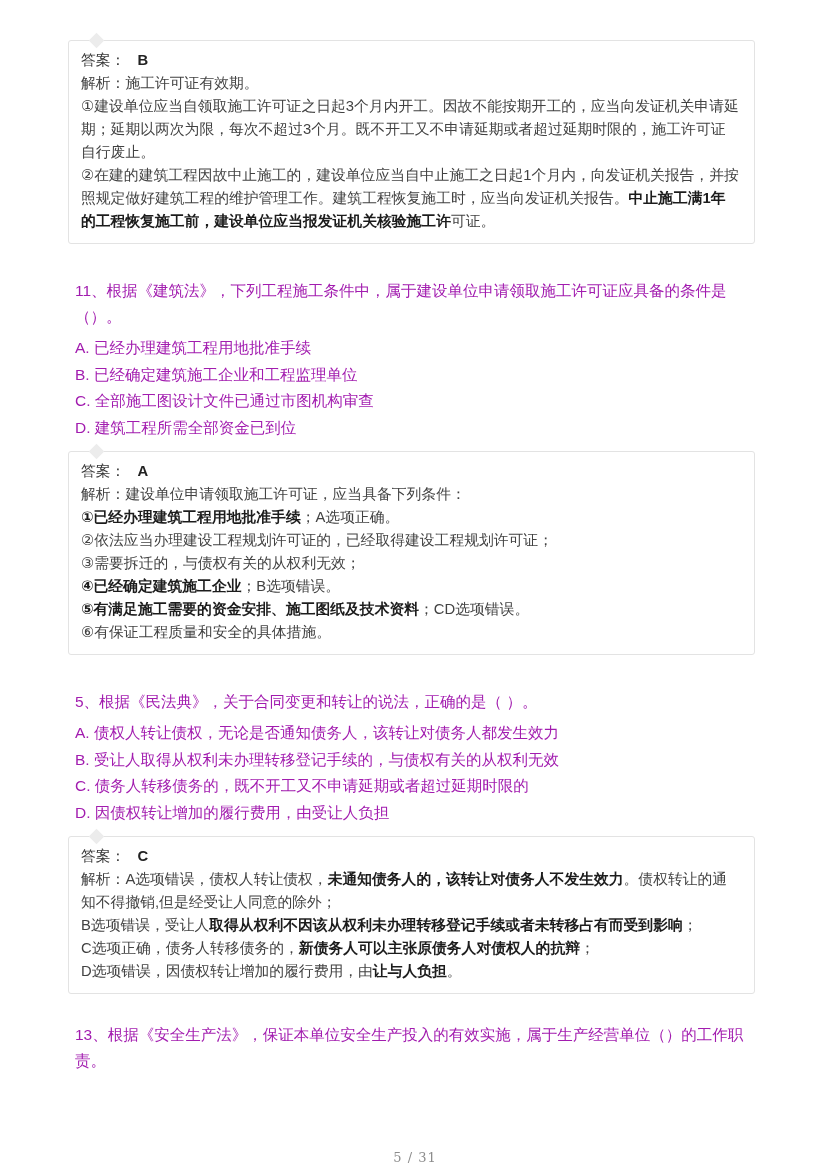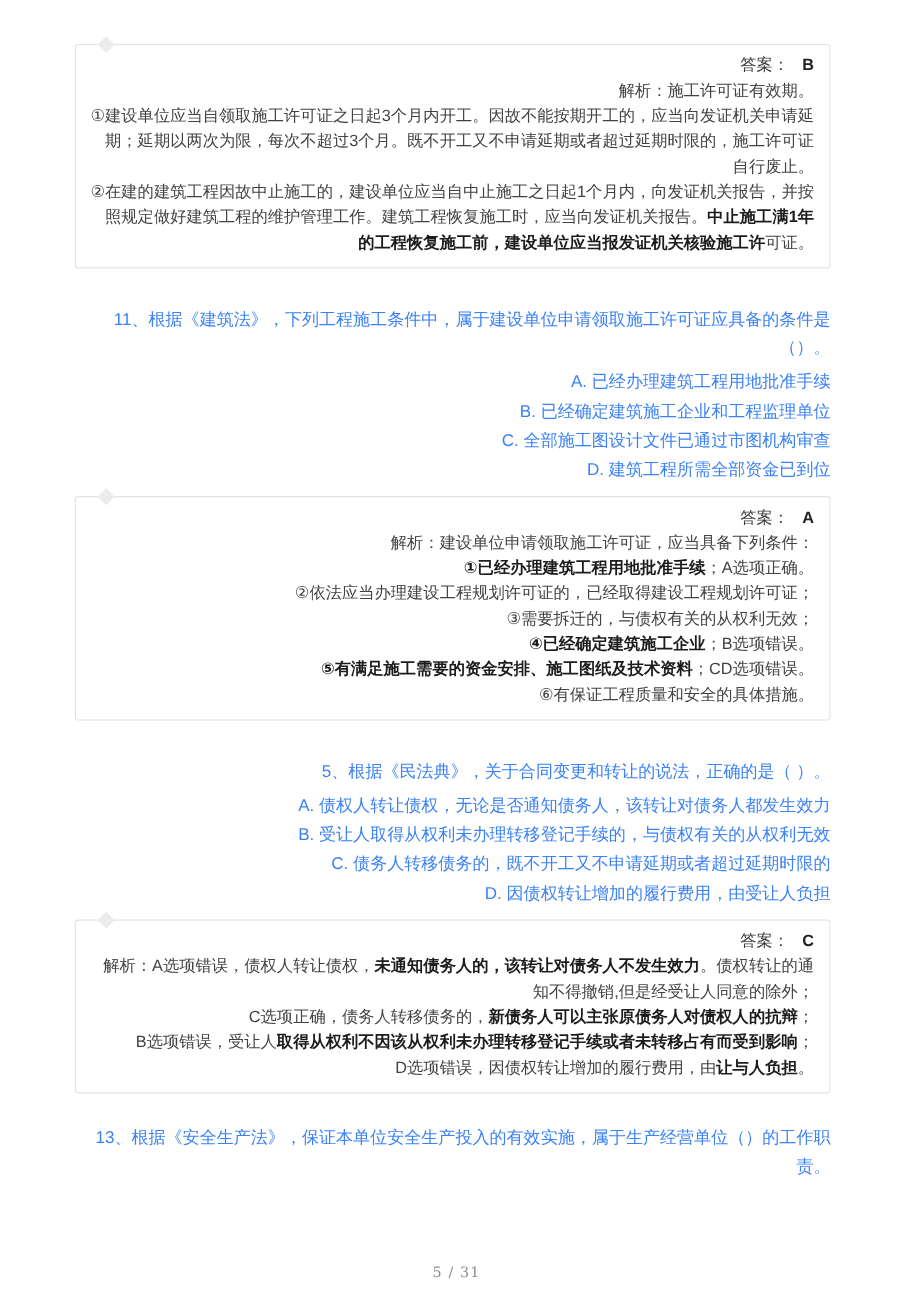--- a/index.html
+++ b/index.html
@@ -4,21 +4,21 @@
 <style>
   html, body { margin:0; padding:0; }
   body {
     width:830px; height:1175px;
     background:#ffffff;
     font-family:"Liberation Sans","DejaVu Sans",sans-serif;
     color:#3c3c3c;
     position:relative;
     overflow:hidden;
   }
-  .content { padding:40px 75px 0 75px;text-align:right; }
+  .content { padding:40px 75px 0 75px; }
 
   
   .answer-box {
     position:relative;
     border:1px solid #e3e3e3;
     border-radius:3px;
     margin-left:-7px;
     padding:8px 14px 10px 12px;
     font-size:14.8px;
     line-height:23px;
@@ -29,21 +29,21 @@
     width:11px; height:11px;
     background:#ececec;
     transform:rotate(45deg);
   }
   .ans-line { color:#3a3a3a; }
   .ans-letter { font-weight:700; margin-left:12px; color:#222; }
   .answer-box p { margin:0; }
   .bold { font-weight:700; color:#1c1c1c; }
 
   
-  .question { margin-top:34px; font-size:15.5px; line-height:26px; color:#3b82f6; }
+  .question { margin-top:34px; font-size:15.5px; line-height:26px; color:#a21caf; }
   .question .stem { margin:0 0 5px 0; }
   .option { line-height:26.5px; }
   .answer-box.after-q { margin-top:10px; }
   .q-last { margin-top:28px; }
 
   
   .footer {
     position:absolute; bottom:10px; left:0; width:100%;
     text-align:center;
     font-family:"DejaVu Serif","Liberation Serif",serif;
@@ -96,22 +96,22 @@
     <div class="option">C. 债务人转移债务的，既不开工又不申请延期或者超过延期时限的</div>
     <div class="option">D. 因债权转让增加的履行费用，由受让人负担</div>
   </div>
 
   <section class="answer-box after-q">
     <span class="diamond"></span>
     <div class="ans-line">
       <span>答案：</span><span class="ans-letter">C</span>
     </div>
     <p><span>解析：A选项错误，债权人转让债权，</span><span class="bold">未通知债务人的，该转让对债务人不发生效力</span><span>。债权转让的通知不得撤销,但是经受让人同意的除外；</span></p>
+    <p><span>B选项错误，受让人</span><span class="bold">取得从权利不因该从权利未办理转移登记手续或者未转移占有而受到影响</span><span>；</span></p>
     <p><span>C选项正确，债务人转移债务的，</span><span class="bold">新债务人可以主张原债务人对债权人的抗辩</span><span>；</span></p>
-    <p><span>B选项错误，受让人</span><span class="bold">取得从权利不因该从权利未办理转移登记手续或者未转移占有而受到影响</span><span>；</span></p>
     <p><span>D选项错误，因债权转让增加的履行费用，由</span><span class="bold">让与人负担</span><span>。</span></p>
   </section>
 
   <div class="question q-last">
     <p class="stem">13、根据《安全生产法》，保证本单位安全生产投入的有效实施，属于生产经营单位（）的工作职责。</p>
   </div>
 
 </div>
 
 <div class="footer">5 / 31</div>

